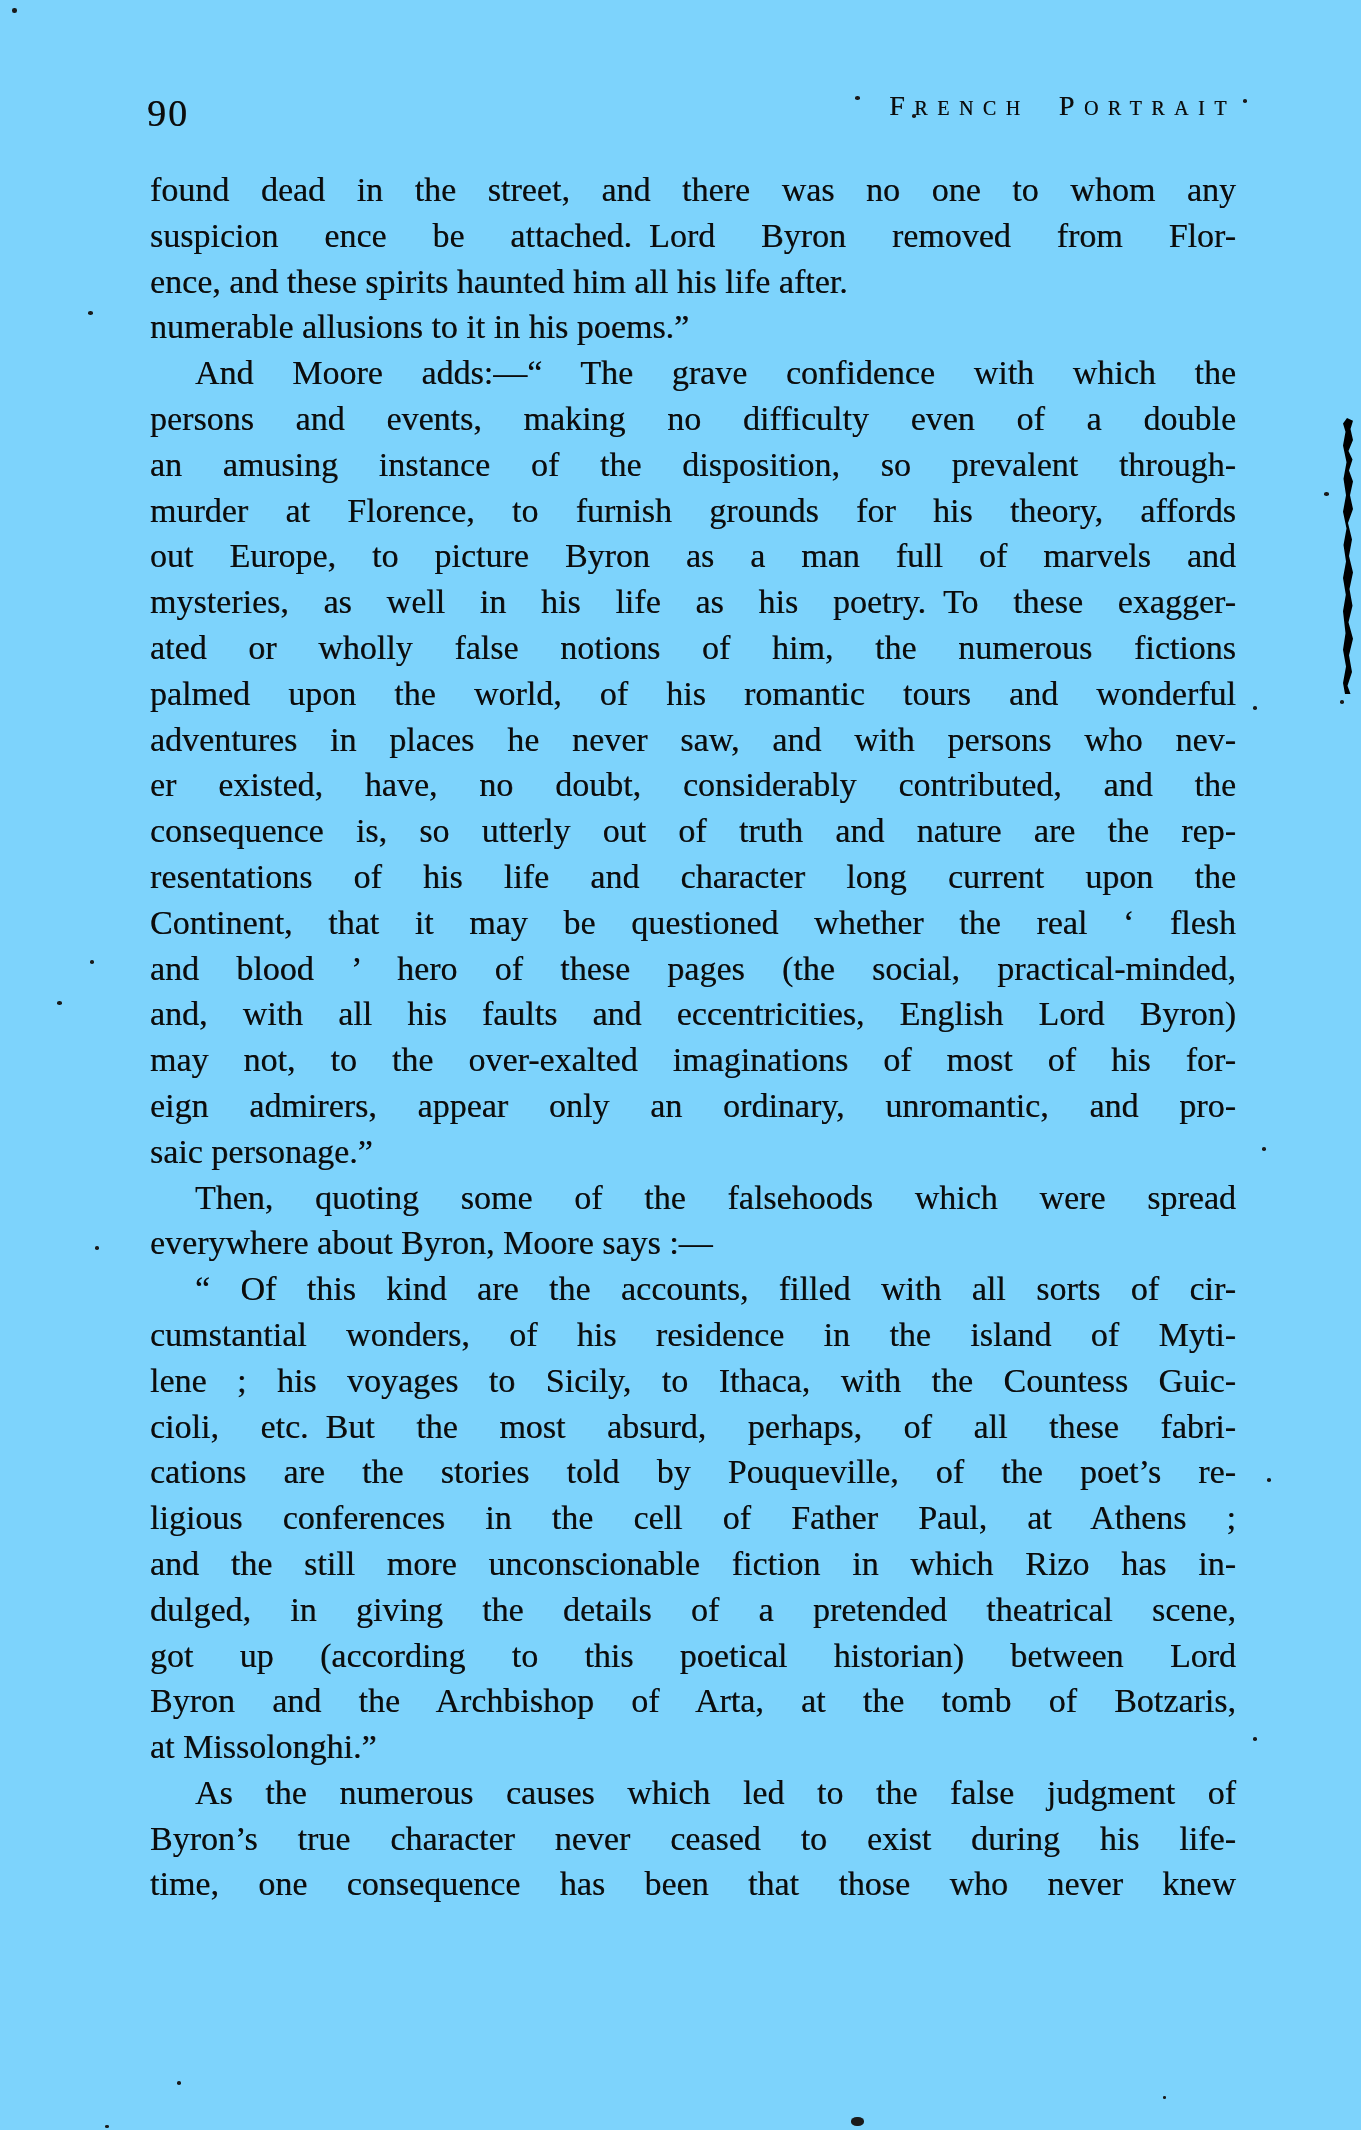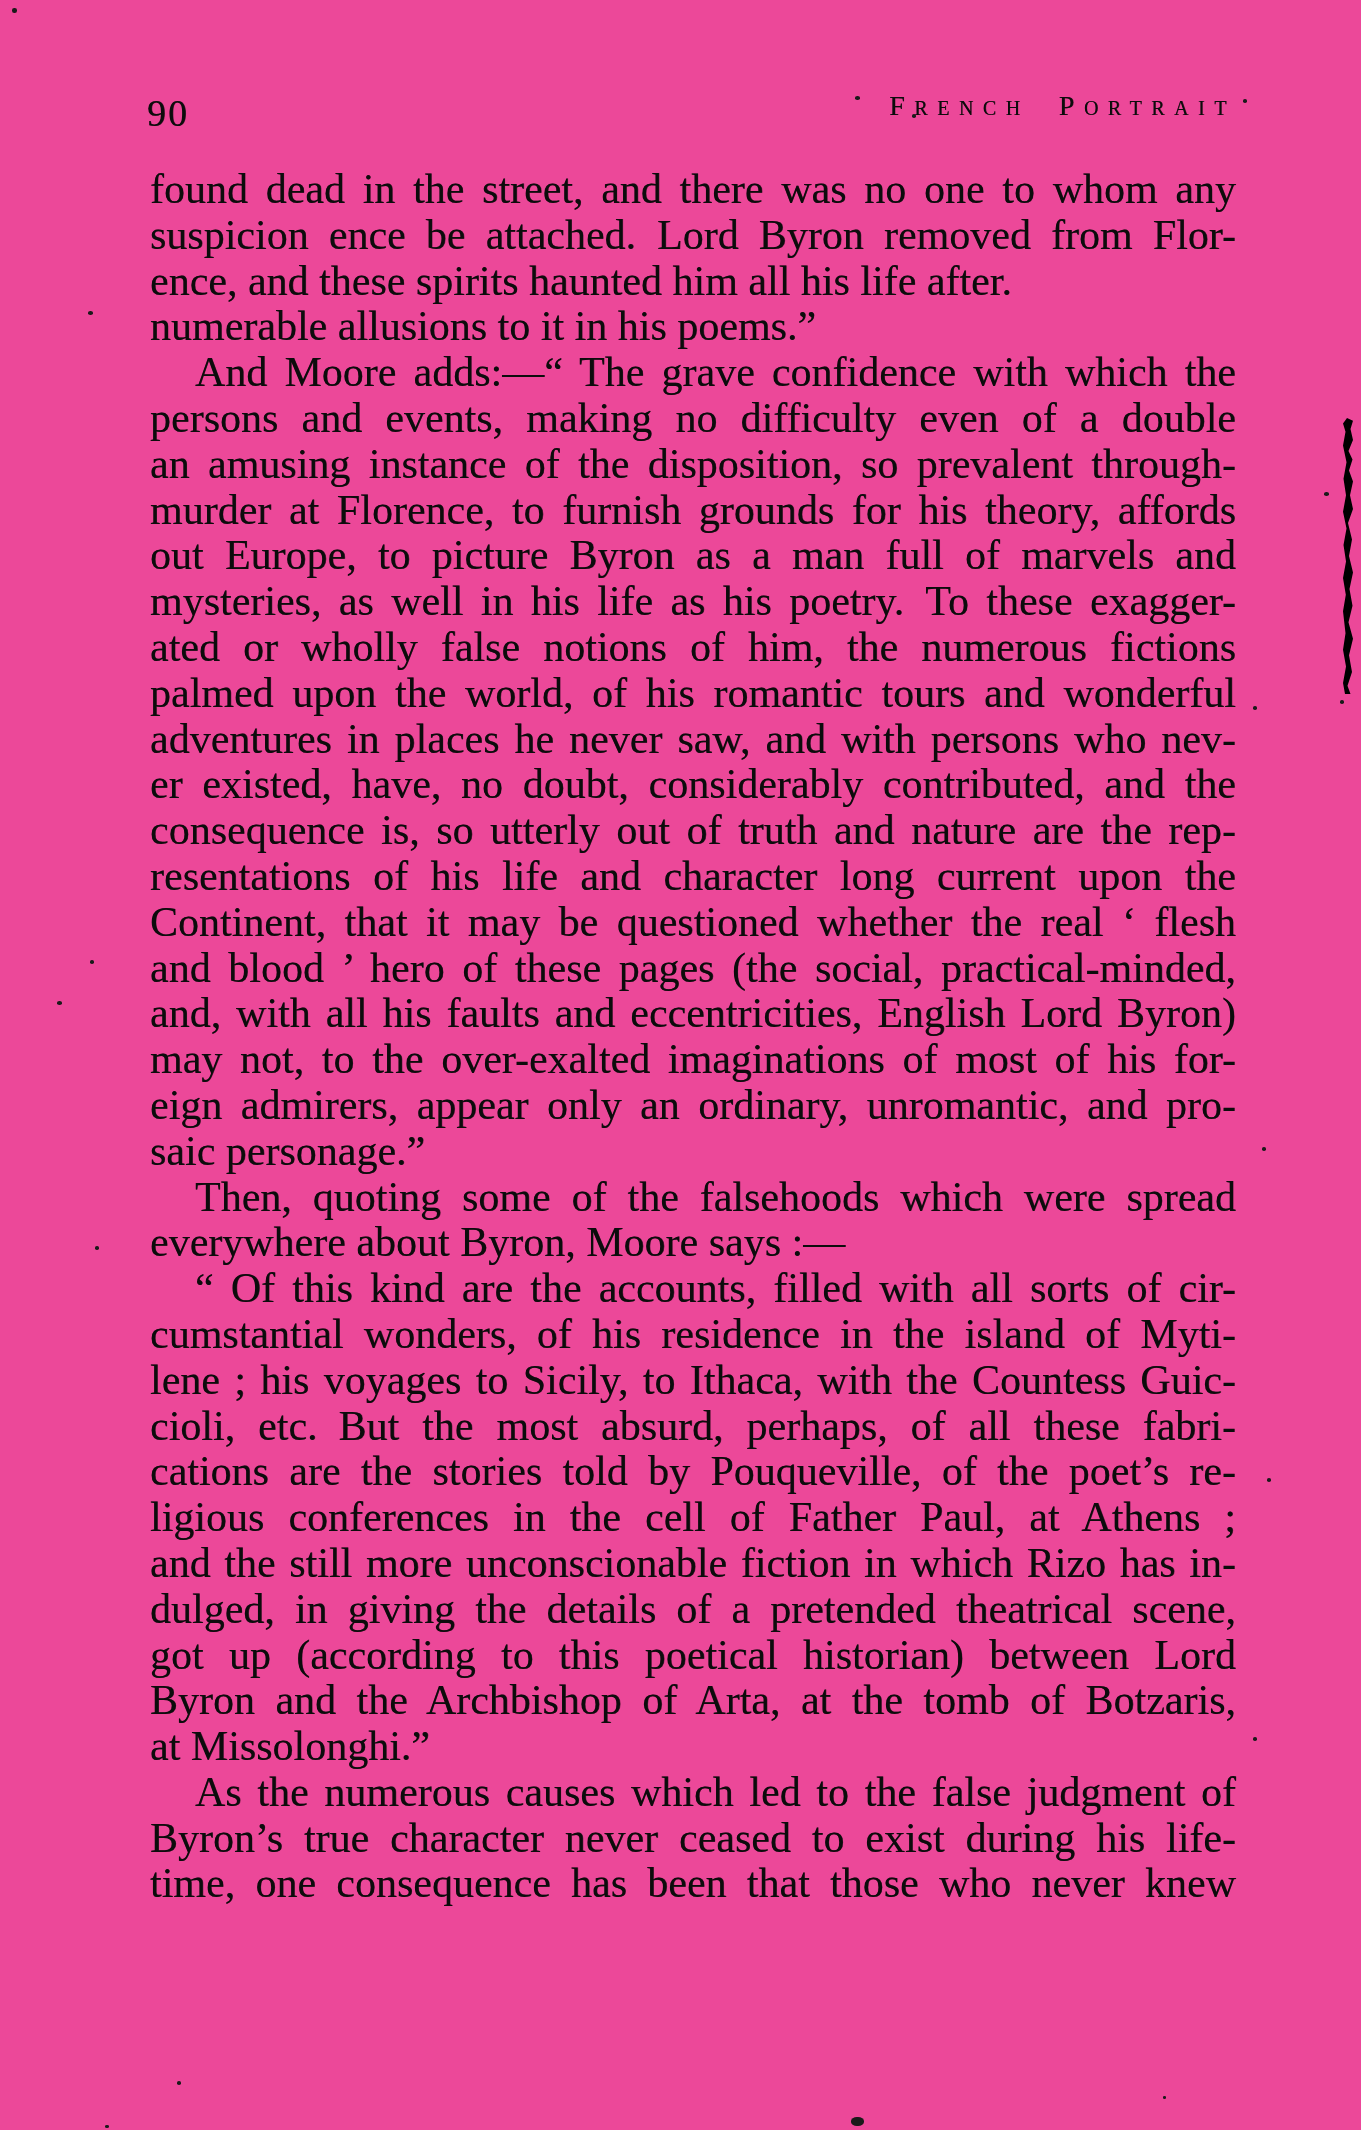--- a/index.html
+++ b/index.html
@@ -4,21 +4,21 @@
 <style>
   html, body {
     margin: 0;
     padding: 0;
     background: #e8e8e8;
   }
   .page {
     position: relative;
     width: 1361px;
     height: 2130px;
-    background: #ec4899;
+    background: #7dd3fc;
     overflow: hidden;
     font-family: "Liberation Serif", "DejaVu Serif", serif;
     color: #0c0c0c;
   }
   .header {
     position: absolute;
     left: 0; top: 0; width: 100%;
   }
   .pagenum {
     position: absolute;
@@ -42,21 +42,21 @@
     word-spacing: 0.45em;
     text-shadow: 0.4px 0.4px 0 rgba(0,0,0,0.6);
   }
   .text-block {
     position: absolute;
     left: 150px;
     top: 167px;
     width: 1086px;
   }
   .line {
-    font-size: 42px;
+    font-size: 34px;
     line-height: 45.8px;
     height: 45.8px;
     white-space: normal;
     text-align: justify;
     text-align-last: justify;
     text-justify: inter-word;
     text-shadow: 0.35px 0.35px 0 rgba(0,0,0,0.55);
   }
   .line.indent { text-indent: 45px; }
   .line.pend { text-align-last: left; }

